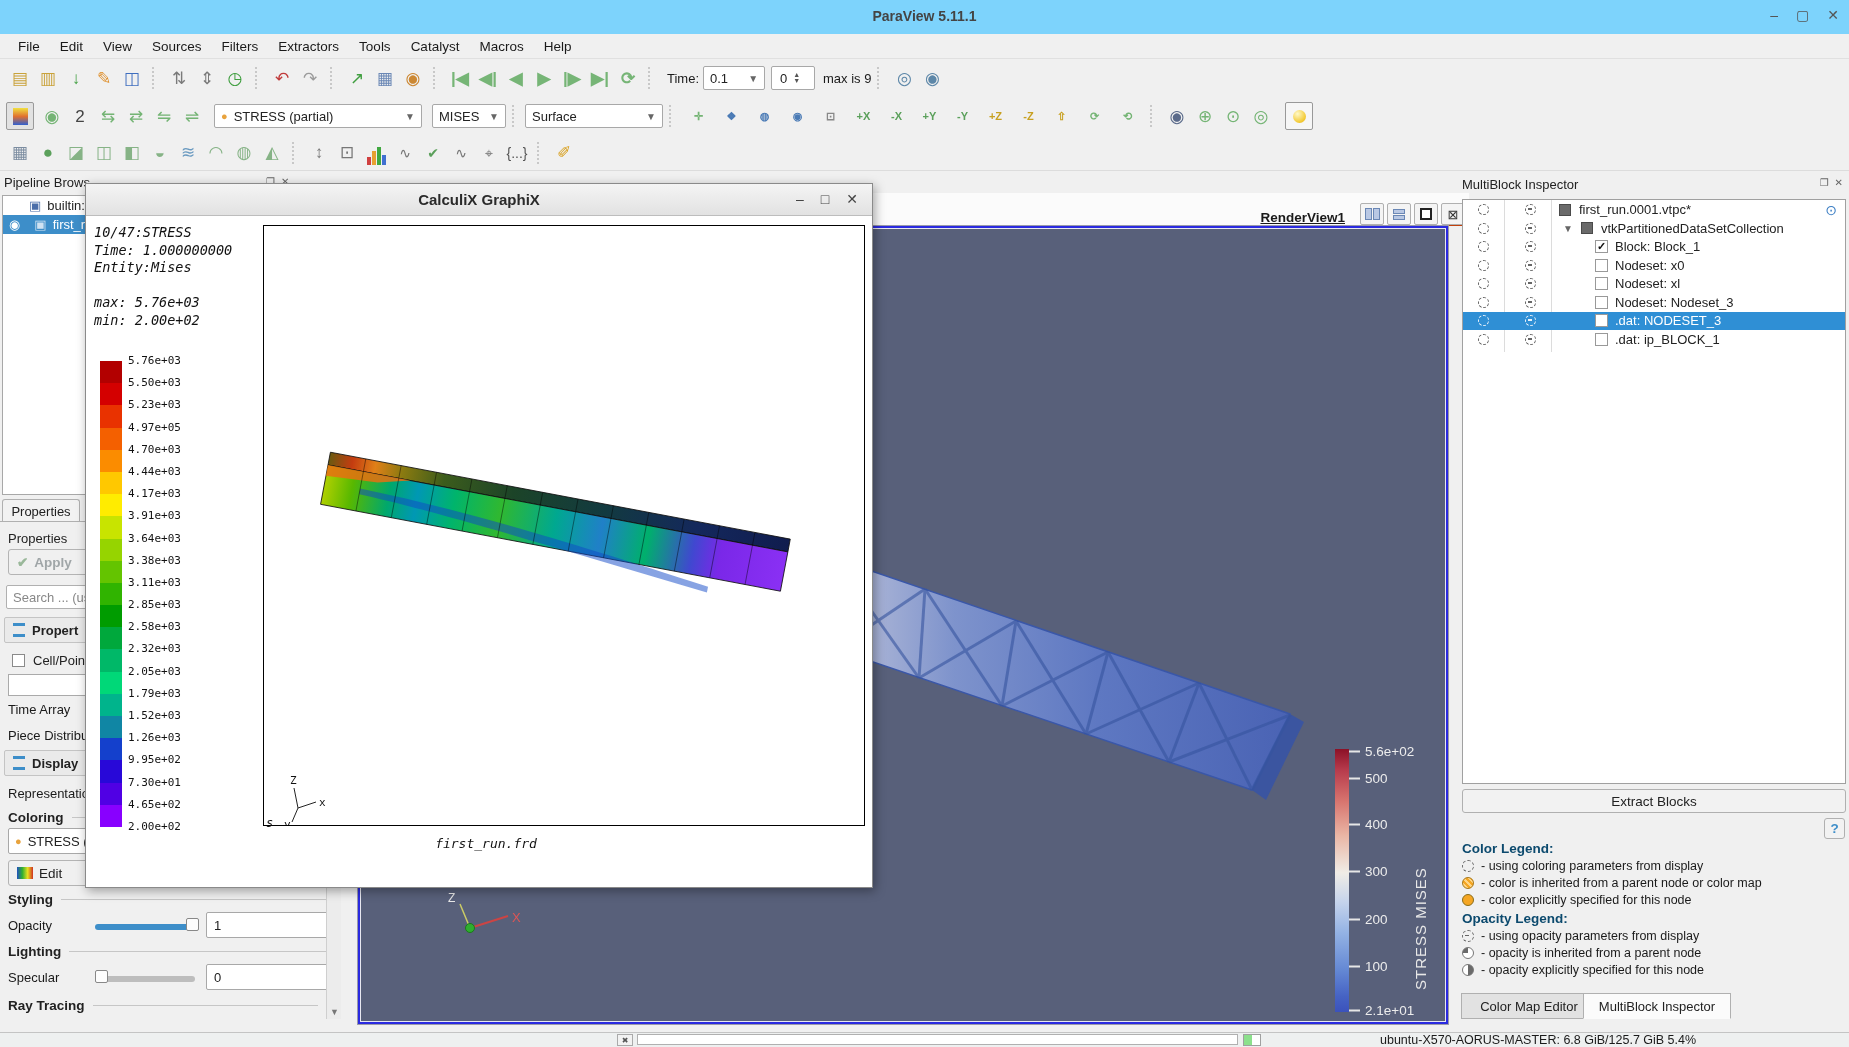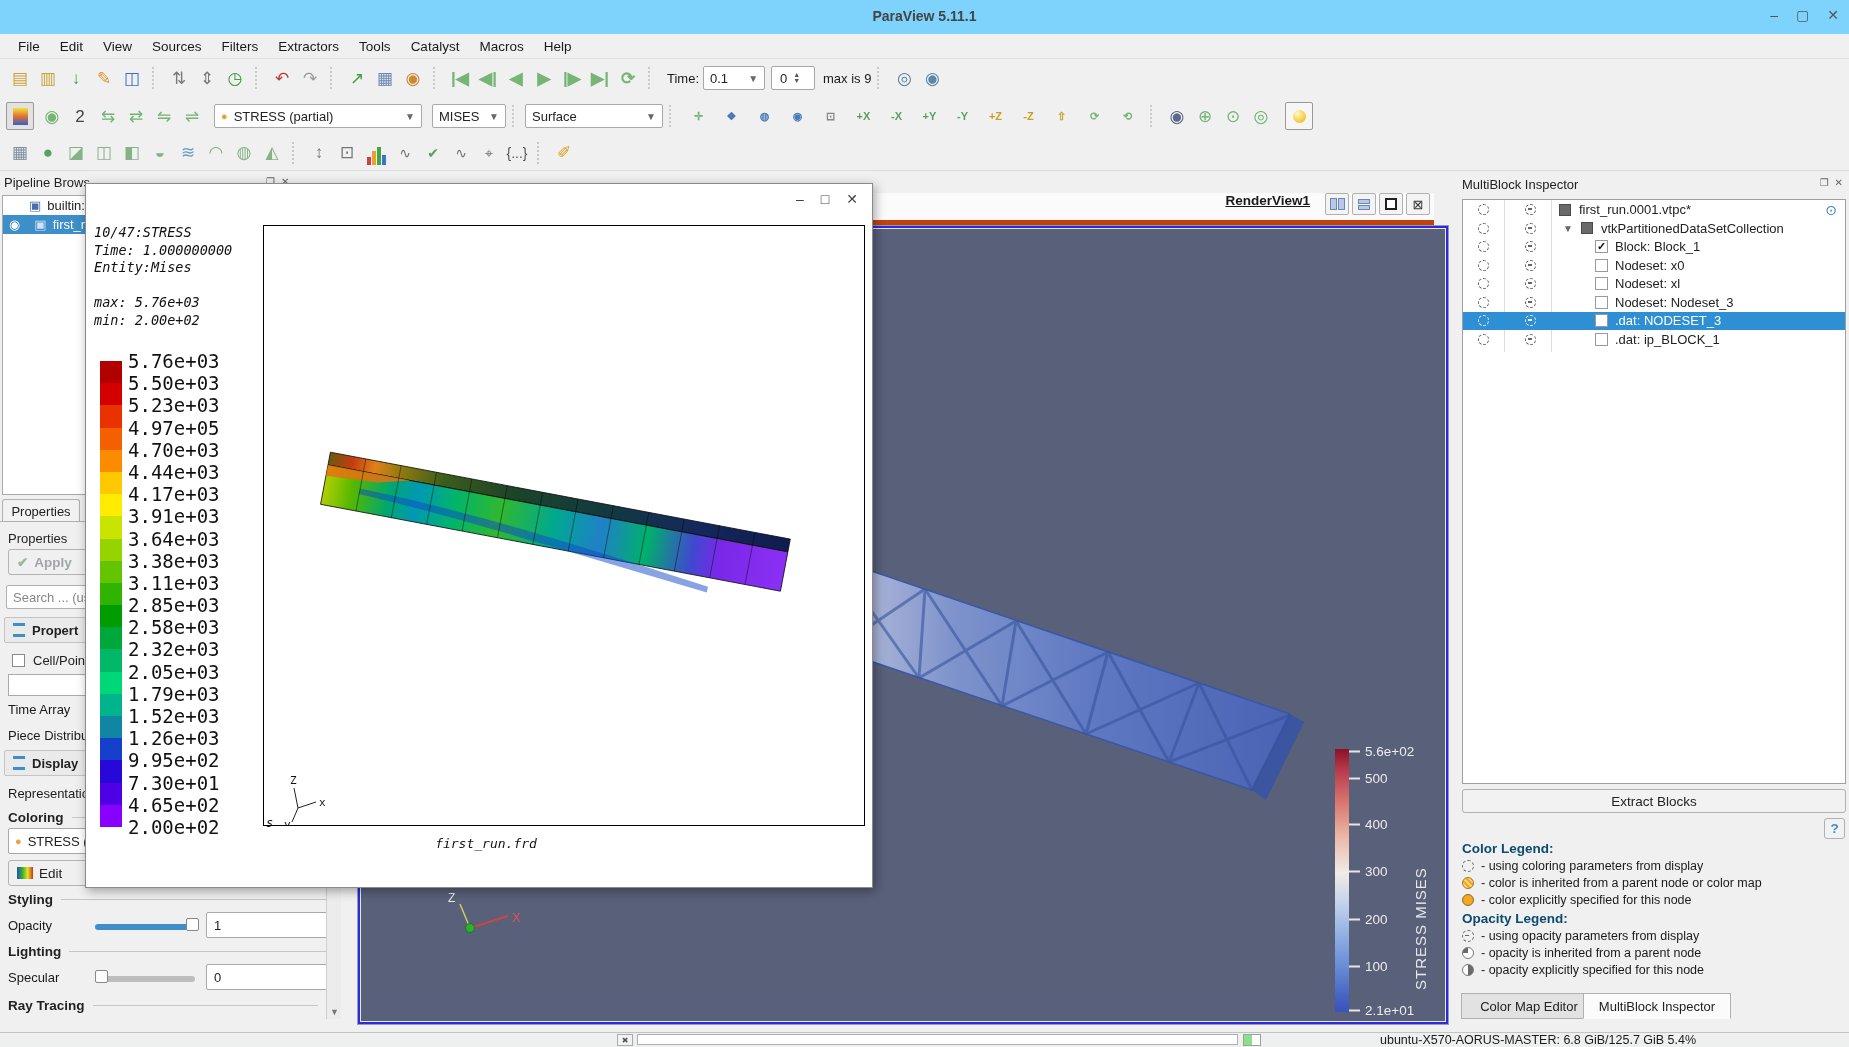--- a/index.html
+++ b/index.html
@@ -49,21 +49,21 @@
   .cb{width:13px;height:13px;background:#fff;border:1px solid #8a8a8a;box-sizing:border-box;display:inline-block;}
   .sect{display:flex;align-items:center;gap:8px;font-size:13.5px;font-weight:bold;}
   .sect .line{flex:1;height:1px;background:#c6c6c6;}
   .slider{height:6px;border-radius:3px;}
   .shandle{width:13px;height:13px;background:#fdfdfd;border:1px solid #888;border-radius:2px;box-sizing:border-box;}
   .vbox{background:#fff;border:1px solid #a8a8a8;border-radius:2px;font-size:13px;display:flex;align-items:center;padding:0 7px;box-sizing:border-box;}
   #pscroll{left:326px;top:522px;width:15px;height:497px;background:#ececec;border-left:1px solid #cfcfcf;box-sizing:border-box;}
   #pscroll .thumb{position:absolute;left:2px;top:2px;width:11px;height:180px;background:#c8c8c8;border-radius:5px;}
   #pscroll .dn{position:absolute;left:0;bottom:0;width:15px;height:14px;font-size:9px;color:#777;text-align:center;line-height:14px;}
   
-  #rv-header{left:340px;top:193px;width:1094px;height:33px;background:#fbfbfb;border-bottom:6px solid #c2410c;display:flex;align-items:flex-start;padding:0 6px;box-sizing:border-box;}
+  #rv-header{left:375px;top:193px;width:1094px;height:33px;background:#fbfbfb;border-bottom:1px solid #c2410c;display:flex;align-items:flex-end;padding:0 6px;box-sizing:border-box;}
   .rvhi{font-size:13px;font-weight:bold;margin-right:14px;}
   #rv-title{position:absolute;right:124px;font-size:13.5px;font-weight:bold;text-decoration:underline;color:#1a1a1a;}
   #rv-btns{position:absolute;right:4px;display:flex;gap:3px;}
   .rvb{width:24px;height:22px;border:1px solid #b0b0b0;background:#f4f4f4;border-radius:2px;display:flex;align-items:center;justify-content:center;gap:1px;box-sizing:border-box;}
   .rvb .vrect{width:7px;height:12px;background:#b9c8e4;border:1px solid #6a87b5;box-sizing:border-box;}
   .rvb .hrect{width:12px;height:5px;background:#b9c8e4;border:1px solid #6a87b5;box-sizing:border-box;}
   .rvb .maxi{width:12px;height:12px;border:2px solid #222;background:#fff;box-sizing:border-box;}
   #viewport{left:358px;top:226px;width:1090px;height:798px;background:#58607a;border:2px solid #2a2ae0;box-sizing:border-box;box-shadow:inset 0 0 0 1px #e8e8f0, 0 0 0 1px #9a9aaa;}
   
   #cbar{left:975px;top:521px;width:14px;height:263px;background:linear-gradient(180deg,#8c1127 0%,#b73b4c 8%,#d8756f 20%,#eab6a5 33%,#f0ece6 47%,#c6d4ec 58%,#93b2e4 70%,#6488d4 84%,#4663c4 94%,#3b52bc 100%);}
@@ -78,21 +78,21 @@
   
   #cgx{left:85px;top:183px;width:788px;height:705px;background:#fff;border:1px solid #8a8a8a;box-shadow:2px 3px 10px rgba(0,0,0,.35);box-sizing:border-box;z-index:50;}
   #cgx-titlebar{left:0;top:0;width:100%;height:32px;background:linear-gradient(180deg,#f4f4f4,#e2e2e2);border-bottom:1px solid #bdbdbd;display:flex;align-items:center;justify-content:center;box-sizing:border-box;}
   #cgx-title{font-size:15px;font-weight:bold;color:#2a2a2a;}
   #cgx-btns{position:absolute;right:14px;top:7px;display:flex;gap:17px;font-size:14px;color:#444;}
   .cgx-mono{font-family:"DejaVu Sans Mono",monospace;color:#111;font-style:italic;}
   #cgx-info{left:8px;top:40px;font-size:13.5px;line-height:17.5px;white-space:pre;}
   #cgx-blocks{left:14px;top:177px;width:22px;}
   .cgx-sblock{width:22px;height:22.2px;}
   #cgx-slabels{left:42px;top:166px;width:92px;}
-  .cgx-slabel{height:22.2px;line-height:22.2px;font-size:19px;font-family:"DejaVu Sans Mono",monospace;color:#111;}
+  .cgx-slabel{height:22.2px;line-height:22.2px;font-size:11px;font-family:"DejaVu Sans Mono",monospace;color:#111;}
   #cgx-canvas{left:177px;top:41px;width:602px;height:601px;background:#fff;border:1px solid #000;box-sizing:border-box;}
   #cgx-s{left:180px;top:632px;font-size:12px;}
   #cgx-file{left:300px;top:652px;width:200px;text-align:center;font-size:13px;}
   
   #mb-title{left:1462px;top:177px;font-size:13px;color:#222;}
   #mb-btns{right:6px;top:177px;display:flex;gap:6px;}
   #mb-box{left:1462px;top:199px;width:384px;height:585px;background:#fff;border:1px solid #a0a0a0;box-sizing:border-box;overflow:hidden;}
   .mbsep{position:absolute;top:0;width:1px;height:152px;background:#dcdcdc;}
   .mbrow{height:18.5px;display:flex;align-items:center;font-size:13px;position:relative;}
   .mbrow.sel{background:#2f8fd5;color:#fff;}
@@ -540,20 +540,23 @@
       <span>MultiBlock Inspector</span>
     </div>
 
   <div class="abs" id="statusbar"></div>
   <div class="abs" id="sb-close">✖</div>
   <div class="abs" id="sb-trough"></div>
   <div class="abs" id="sb-green"></div>
   <div class="abs" id="sb-host">ubuntu-X570-AORUS-MASTER: 6.8 GiB/125.7 GiB 5.4%</div>
 
   <div class="abs" id="cgx">
+    <div class="abs" id="cgx-titlebar">
+      <span id="cgx-title">CalculiX GraphiX</span>
+    </div>
     <div id="cgx-btns">
       <span>–</span>
       <span>□</span>
       <span>✕</span>
     </div>
     <div class="abs cgx-mono" id="cgx-info"><span>10/47:STRESS</span><br><span>Time: 1.000000000</span><br><span>Entity:Mises</span><br><br><span>max: 5.76e+03</span><br><span>min: 2.00e+02</span></div>
     <div class="abs" id="cgx-blocks">
       <div class="cgx-sblock" style="background: rgb(178, 0, 0);"></div>
         <div class="cgx-sblock" style="background: rgb(212, 0, 0);"></div>
         <div class="cgx-sblock" style="background: rgb(233, 50, 0);"></div>

